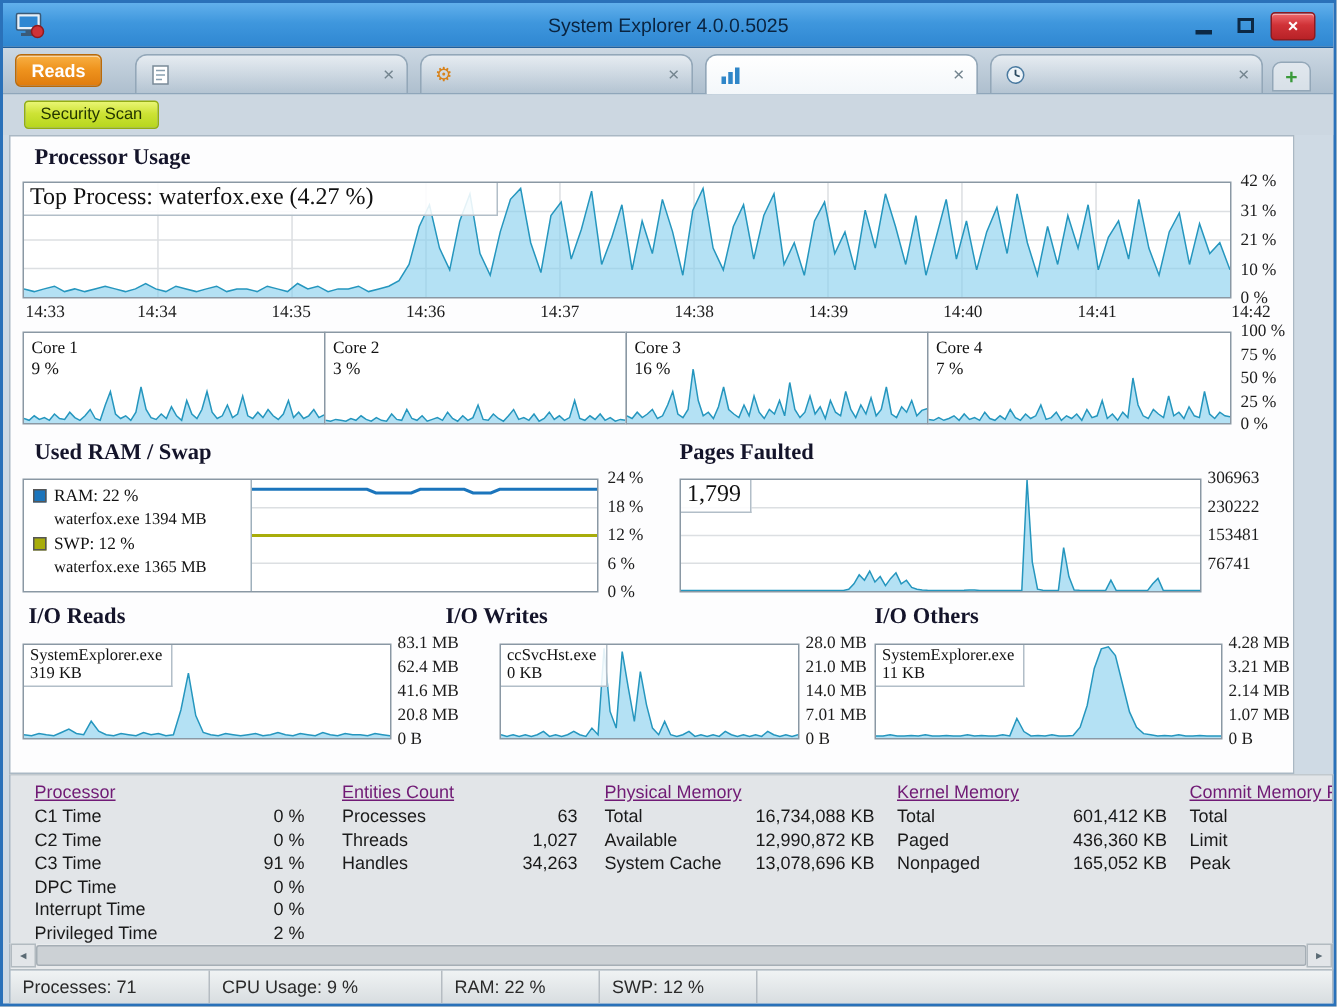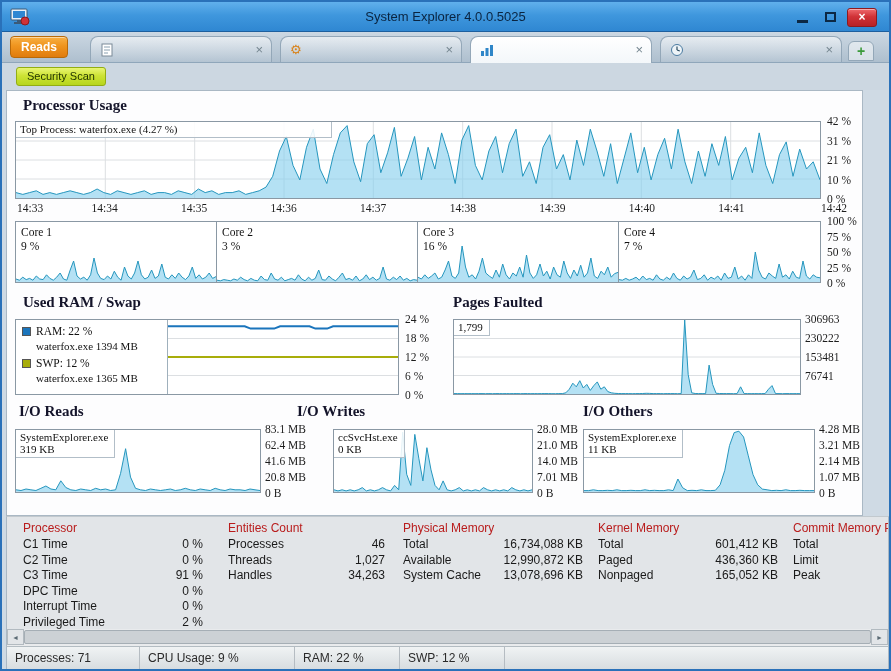--- a/index.html
+++ b/index.html
@@ -53,38 +53,38 @@
     font-size:15px;font-weight:bold;color:#14142a;}
   .chartbox{position:absolute;background:#fff;border:1px solid #8a98a4;}
   .plot{position:absolute;inset:0;}
   .ytick{position:absolute;font-family:"Liberation Serif","DejaVu Serif",serif;
     font-size:11.5px;color:#1c1c1c;white-space:nowrap;}
   .xtick{position:absolute;font-family:"Liberation Serif","DejaVu Serif",serif;
     font-size:11.5px;color:#1c1c1c;white-space:nowrap;}
   .xtick.centered{transform:translateX(-50%);}
   .inlabel{position:absolute;z-index:2;background:rgba(255,255,255,.88);
     border-right:1px solid #b2bec8;border-bottom:1px solid #b2bec8;
-    font-family:"Liberation Serif","DejaVu Serif",serif;font-size:11px;color:#111;
+    font-family:"Liberation Serif","DejaVu Serif",serif;font-size:16px;color:#111;
     padding:1px 6px 2px 4px;white-space:nowrap;}
   .core-label{position:absolute;left:5px;top:3px;z-index:2;
     font-family:"Liberation Serif","DejaVu Serif",serif;font-size:11.5px;color:#111;line-height:14px;}
   .ram-legend{position:absolute;left:0;top:0;bottom:0;width:152px;background:#fff;
     border-right:1px solid #9fb0bc;z-index:2;
     font-family:"Liberation Serif","DejaVu Serif",serif;color:#111;}
   .leg-row{position:absolute;left:6px;font-size:11.5px;line-height:13px;}
   .leg-sub{position:absolute;left:20px;font-size:11px;line-height:12px;}
   .swatch{display:inline-block;width:9px;height:9px;margin-right:5px;
     border:1px solid #555;vertical-align:-1px;}
   .plot-ram{position:absolute;left:152px;top:0;bottom:0;right:0;}
   
   .stats-zone{position:absolute;left:4px;top:514px;width:883px;height:113px;
     background:#e2e5e8;border-left:1px solid #aab8c4;border-right:1px solid #aab8c4;
     border-top:1px solid #c2c9ce;overflow:hidden;font-size:12px;color:#1a1a1a;}
   .stat-col{position:absolute;top:4px;}
-  .stat-header{line-height:15px;margin-bottom:1px;color:#b91c1c;}
+  .stat-header{line-height:15px;margin-bottom:1px;color:#701a75;text-decoration:underline;}
   .stat-row{display:flex;justify-content:space-between;line-height:15.5px;}
   
   .hscroll{position:absolute;left:4px;top:627px;width:883px;height:17px;background:#e9ebed;
     border-left:1px solid #aab8c4;border-right:1px solid #aab8c4;}
   .scroll-arrow{position:absolute;top:0;width:17px;height:16px;background:#e2e5e8;
     border:1px solid #b2bac0;text-align:center;line-height:15px;font-size:7px;color:#5a6a74;}
   .scroll-thumb{position:absolute;left:17px;right:17px;top:1px;height:14px;background:#ccd1d5;
     border:1px solid #a5aeb5;border-radius:2px;}
   
   .statusbar{position:absolute;left:4px;top:644px;width:883px;height:23px;
@@ -374,21 +374,21 @@
       <div class="stat-row">
           <span>Privileged Time</span>
           <span>2 %</span>
         </div>
     </div>
 
     <div class="stat-col" style="left:221px;width:157px;">
       <div class="stat-header">Entities Count</div>
       <div class="stat-row">
           <span>Processes</span>
-          <span>46</span>
+          <span>63</span>
         </div>
       <div class="stat-row">
           <span>Threads</span>
           <span>1,027</span>
         </div>
       <div class="stat-row">
           <span>Handles</span>
           <span>34,263</span>
         </div>
     </div>

